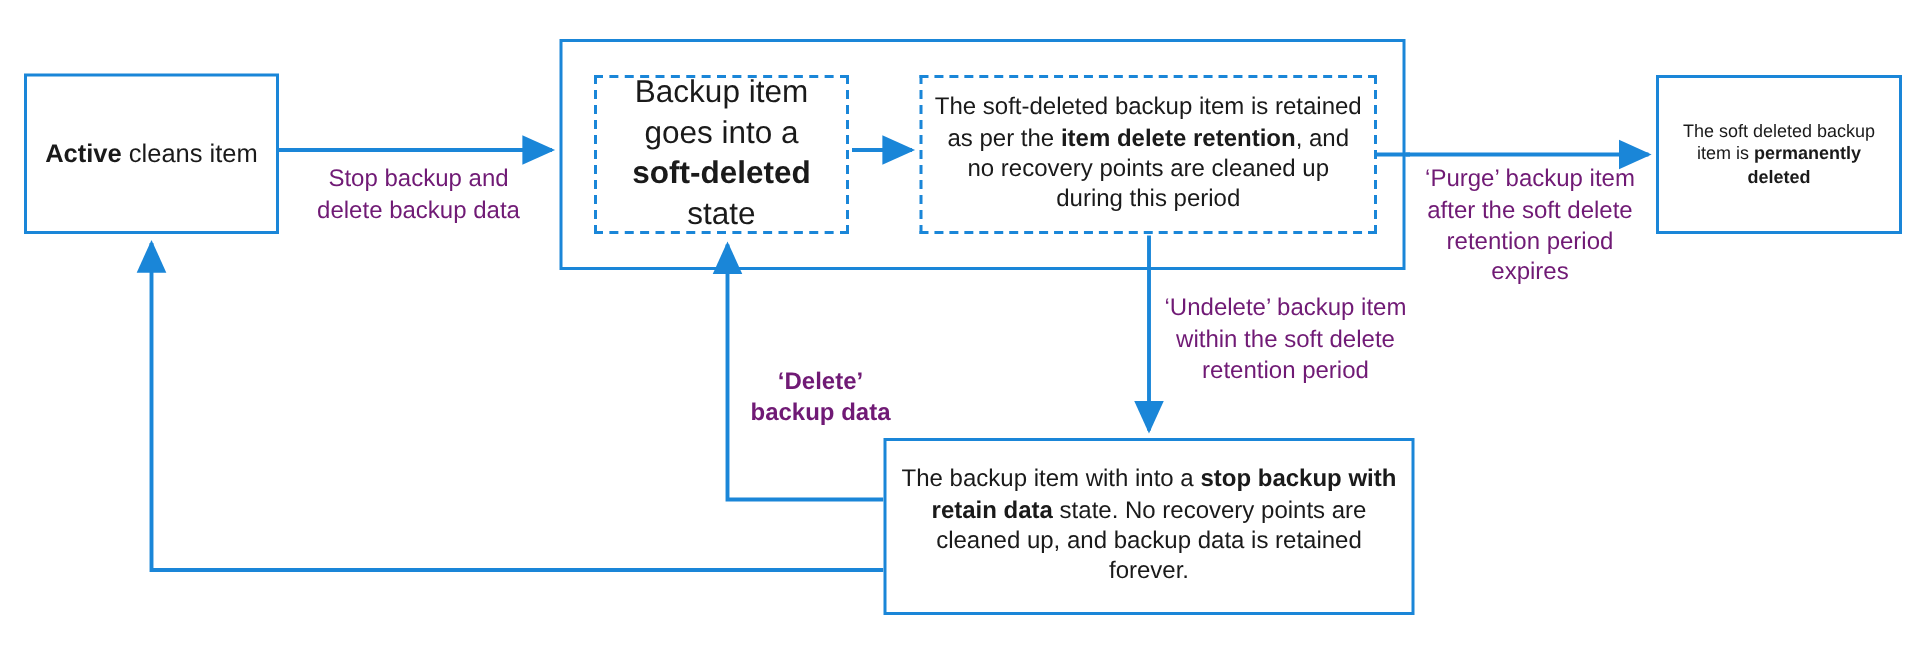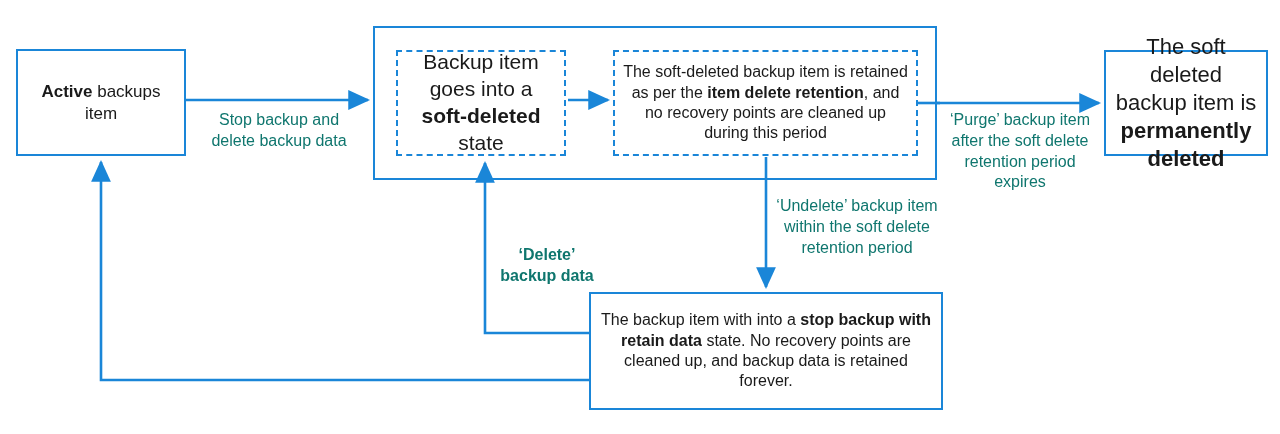--- a/index.html
+++ b/index.html
@@ -26,30 +26,30 @@
   .dashed{border:2px dashed #1a86d8;}
   .group{background:transparent;}
 
   .node .txt{padding:0 8px;}
   b{font-weight:bold;}
 
   .label{
     position:absolute;
     text-align:center;
     line-height:1.30;
-    color:#0f766e;
+    color:#701a75;
     background:transparent;
   }
 
   
   #n-active   {left:16px;  top:49px;  width:170px; height:107px; font-size:17px;}
   #n-group    {left:373px; top:26px;  width:564px; height:154px;}
   #n-soft     {left:396px; top:50px;  width:170px; height:106px; font-size:21px;}
   #n-retain   {left:613px; top:50px;  width:305px; height:106px; font-size:16px;}
-  #n-perm     {left:1104px;top:50px;  width:164px; height:106px; font-size:22px;}
+  #n-perm     {left:1104px;top:50px;  width:164px; height:106px; font-size:12px;}
   #n-stop     {left:589px; top:292px; width:354px; height:118px; font-size:16px;}
 
   #l-stop     {left:196px; top:110px; width:166px; font-size:16px;}
   #l-purge    {left:944px; top:110px; width:152px; font-size:16px;text-align:center;}
   #l-undelete {left:772px; top:196px; width:170px; font-size:16px;}
   #l-delete   {left:492px; top:245px; width:110px; font-size:16px;font-weight:bold;}
   #l-resume   {left:140px; top:300px; width:292px; font-size:16px;}
 </style>
 </head>
 <body>
@@ -76,21 +76,21 @@
 
       <path d="M589,380 L101,380 L101,162"></path>
     </g>
 
     <path d="M918,103 L940,103" stroke="#1a86d8" stroke-width="2.6" fill="none"></path>
   </svg>
 
   <div class="node group solid" id="n-group"></div>
 
   <div class="node solid" id="n-active">
-    <span class="txt"><b>Active</b><span> backups item</span></span>
+    <span class="txt"><b>Active</b><span> cleans item</span></span>
   </div>
 
   <div class="node dashed" id="n-soft">
     <span class="txt"><span>Backup item goes into a </span><b>soft-deleted</b><span> state</span></span>
   </div>
 
   <div class="node dashed" id="n-retain">
     <span class="txt"><span>The soft-deleted backup item is retained as per the </span><b>item delete retention</b><span>, and no recovery points are cleaned up during this period</span></span>
   </div>
 

